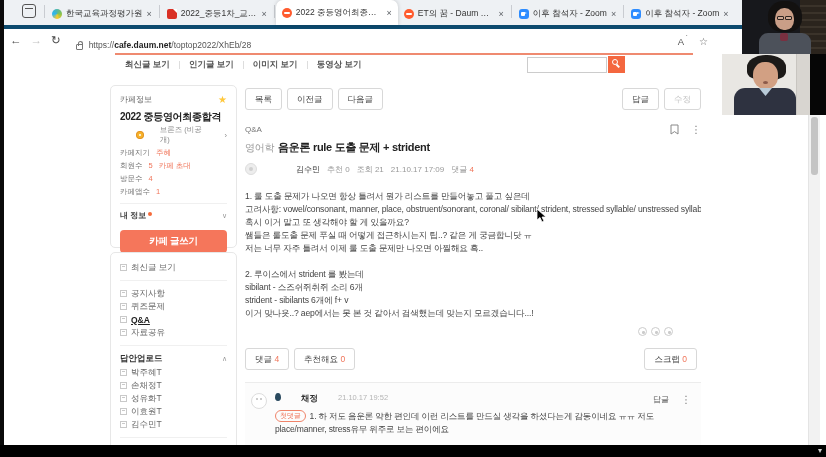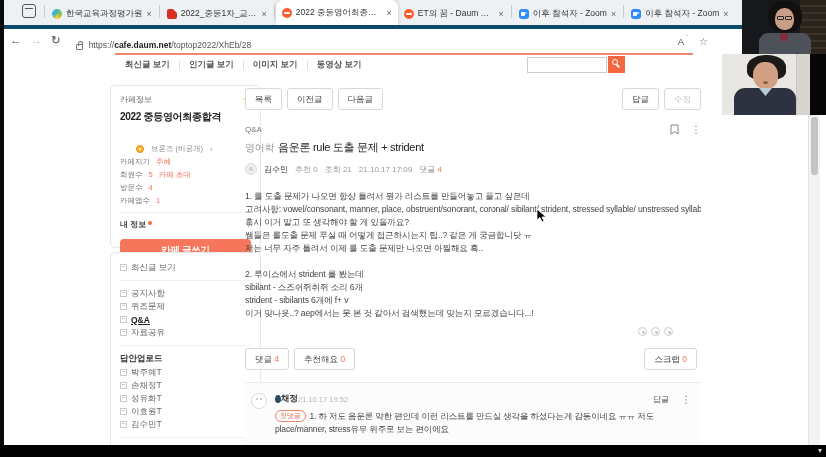--- a/index.html
+++ b/index.html
@@ -51,27 +51,27 @@
   .cafe-nav { position:absolute; left:125px; top:59px; display:flex; align-items:center; gap:9px;
     font-size:8.5px; color:#555; font-weight:bold; }
   .vsep { width:1px; height:8px; background:#ddd; }
   .searchbox { position:absolute; left:527px; top:56px; display:flex; align-items:center; }
   .search-input { width:80px; height:16px; border:1px solid #ccc; background:#fff; font-size:8px; padding:0 3px; outline:none; }
   .search-btn { width:17px; height:17px; background:#f4673f; border:none; margin-left:1px; position:relative; cursor:default; }
   .mag { position:absolute; left:4px; top:3px; width:6px; height:6px; border:1.4px solid #fff; border-radius:50%; }
   .mag::after { content:""; position:absolute; right:-3px; bottom:-2px; width:4px; height:1.5px; background:#fff; transform:rotate(45deg); }
 
   
-  .sbox { position:absolute; left:110px; width:151px; background:#fff; border:1px solid #e7e7e7; border-radius:5px; padding:8px 9px; }
+  .sbox { position:absolute; left:110px; width:127px; background:#fff; border:1px solid #e7e7e7; border-radius:5px; padding:8px 9px; }
   .sbox1 { top:85px; height:163px; }
   .sbox2 { top:252px; height:216px; font-size:8.5px; color:#666; }
   .cb-header { display:flex; justify-content:space-between; align-items:center; font-size:8px; color:#666; }
   .gold-star { color:#ffc83d; font-size:10px; }
   .cb-title { margin-top:5px; font-size:10px; font-weight:bold; color:#222; letter-spacing:-0.3px; }
-  .cb-grade { margin-top:20px; display:flex; align-items:center; gap:7px; font-size:7.5px; color:#8a8a8a;padding-left:16px; }
+  .cb-grade { margin-top:1px; display:flex; align-items:center; gap:16px; font-size:7.5px; color:#8a8a8a;padding-left:16px; }
   .medal { width:8px; height:8px; border-radius:50%; background:#f7b32b; border:1px solid #e2921f; position:relative; }
   .medal::after { content:""; position:absolute; left:2px; top:2px; width:2px; height:2px; border-radius:50%; background:#fff; }
   .stat { display:flex; gap:6px; margin-top:3px; font-size:7.5px; color:#777; }
   .stat .val { color:#f0755a; }
   .stat .extra { color:#f0755a;text-align:center; }
   .sdiv { border-top:1px solid #f0f0f0; margin:6px 0; }
   .myinfo { display:flex; align-items:center; font-size:8px; color:#444; font-weight:bold; }
   .odot { width:4px; height:4px; border-radius:50%; background:#f56a39; margin:-4px 0 0 2px; }
   .chev { margin-left:auto; font-size:7px; color:#999; font-weight:normal; }
   .write-btn { margin-top:9px; height:23px; width:100%; background:#f5765b; border:none; border-radius:4px;
@@ -91,41 +91,41 @@
     padding:0 9px; height:22px; line-height:20px; cursor:default; }
   .btn .cnt { color:#f0755a; }
   .btn.disabled { color:#c3c3c3; }
   .toolbar-right { position:absolute; right:0; top:0; display:flex; gap:5px; }
   .cat-row { margin-top:14px; display:flex; align-items:center; }
   .cat { font-size:8px; color:#777; }
   .cat-icons { margin-left:auto; display:flex; gap:12px; align-items:center; }
   .more-ic { font-size:10px; color:#777; }
   .post-title { margin-top:5px; font-size:11px; letter-spacing:-0.3px; }
   .t-prefix { color:#999; font-weight:normal; font-size:10px; margin-right:4px; }
-  .t-main { color:#222; font-weight:normal; }
+  .t-main { color:#222; font-weight:bold; }
   .author-row { margin-top:8px; display:flex; align-items:center; gap:7px; font-size:8px; color:#999; }
   .a-avatar { width:12px; height:12px; border-radius:50%; background:#ededed; border:1px solid #ddd; position:relative; }
   .a-avatar::after { content:""; position:absolute; left:3px; top:2.5px; width:4px; height:4px; border-radius:50%; background:#cfcfcf; }
-  .a-name { color:#333; }
+  .a-name { color:#333;margin-left:32px; }
   .a-cmt .n { color:#f0755a; }
   .body { margin-top:15px; font-size:8.6px; color:#444; letter-spacing:-0.15px; }
   .body-line { height:13px; line-height:13px; white-space:nowrap; overflow:hidden; }
   .share-row { margin-top:7px; display:flex; gap:4px; justify-content:flex-end; padding-right:28px; }
   .share-dot { width:9px; height:9px; border-radius:50%; border:1px solid #ccc; position:relative; }
   .share-dot::after { content:""; position:absolute; left:3px; top:3px; width:2.5px; height:2.5px; border-radius:50%; background:#ccc; }
   .actions-row { margin-top:12px; position:relative; display:flex; gap:5px; height:22px; }
   .scrap-btn { position:absolute; right:4px; top:0; }
   
   .comment-sec { margin-top:12px; border-top:1px solid #ececec; background:#fcfcfc; padding:10px 4px 20px 6px; }
   .comment { position:relative; display:flex; gap:8px; }
   .c-avatar { width:16px; height:16px; border-radius:50%; background:#fff; border:1px solid #ddd; position:relative; flex:0 0 auto; }
   .c-avatar::before { content:""; position:absolute; left:4px; top:4px; width:2px; height:2px; border-radius:50%; background:#bbb; }
   .c-avatar::after { content:""; position:absolute; right:4px; top:4px; width:2px; height:2px; border-radius:50%; background:#bbb; }
   .c-body { flex:1; min-width:0; }
-  .c-head { display:flex; align-items:center; gap:0; }
+  .c-head { display:flex; gap:20px; }
   .egg { width:6px; height:8px; background:#2a4a5f; border-radius:50% 50% 50% 50% / 62% 62% 40% 40%; }
   .c-name { font-size:8.5px; font-weight:bold; color:#333; }
   .c-date { font-size:7.5px; color:#b5b5b5; }
   .c-right { position:absolute; right:6px; top:1px; display:flex; gap:12px; align-items:center; font-size:8px; color:#555; }
   .c-text { margin-top:5px; font-size:8.5px; color:#444; line-height:12.5px; padding-right:14px; letter-spacing:-0.15px; }
   .badge { display:inline-block; border:1px solid #f0846a; color:#f0765c; border-radius:8px; font-size:7px;
     line-height:10px; padding:0 4px; margin-right:4px; transform:translateY(-1px); }
   .c-text2 { margin-top:13px; font-size:8.5px; color:#444; }
 
   

